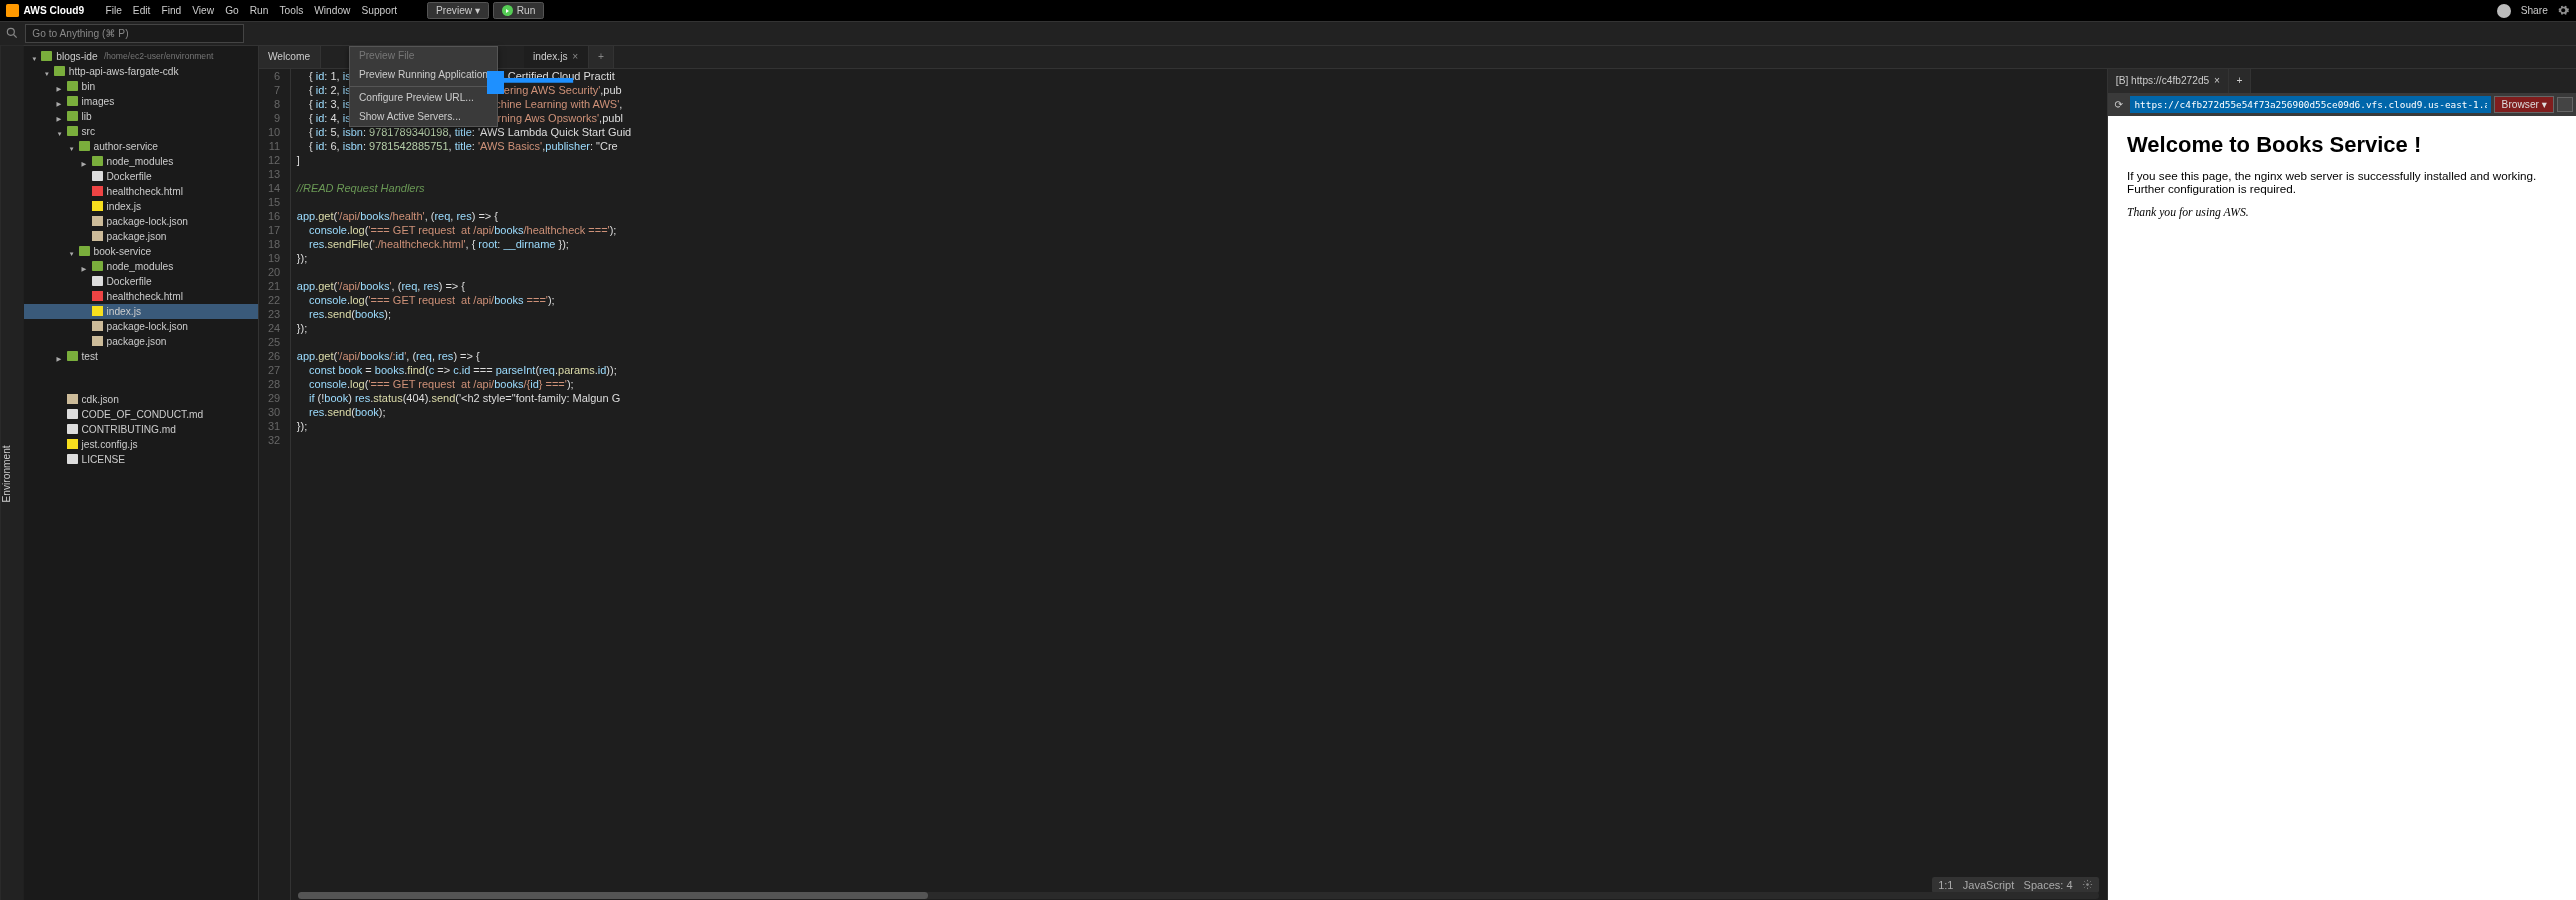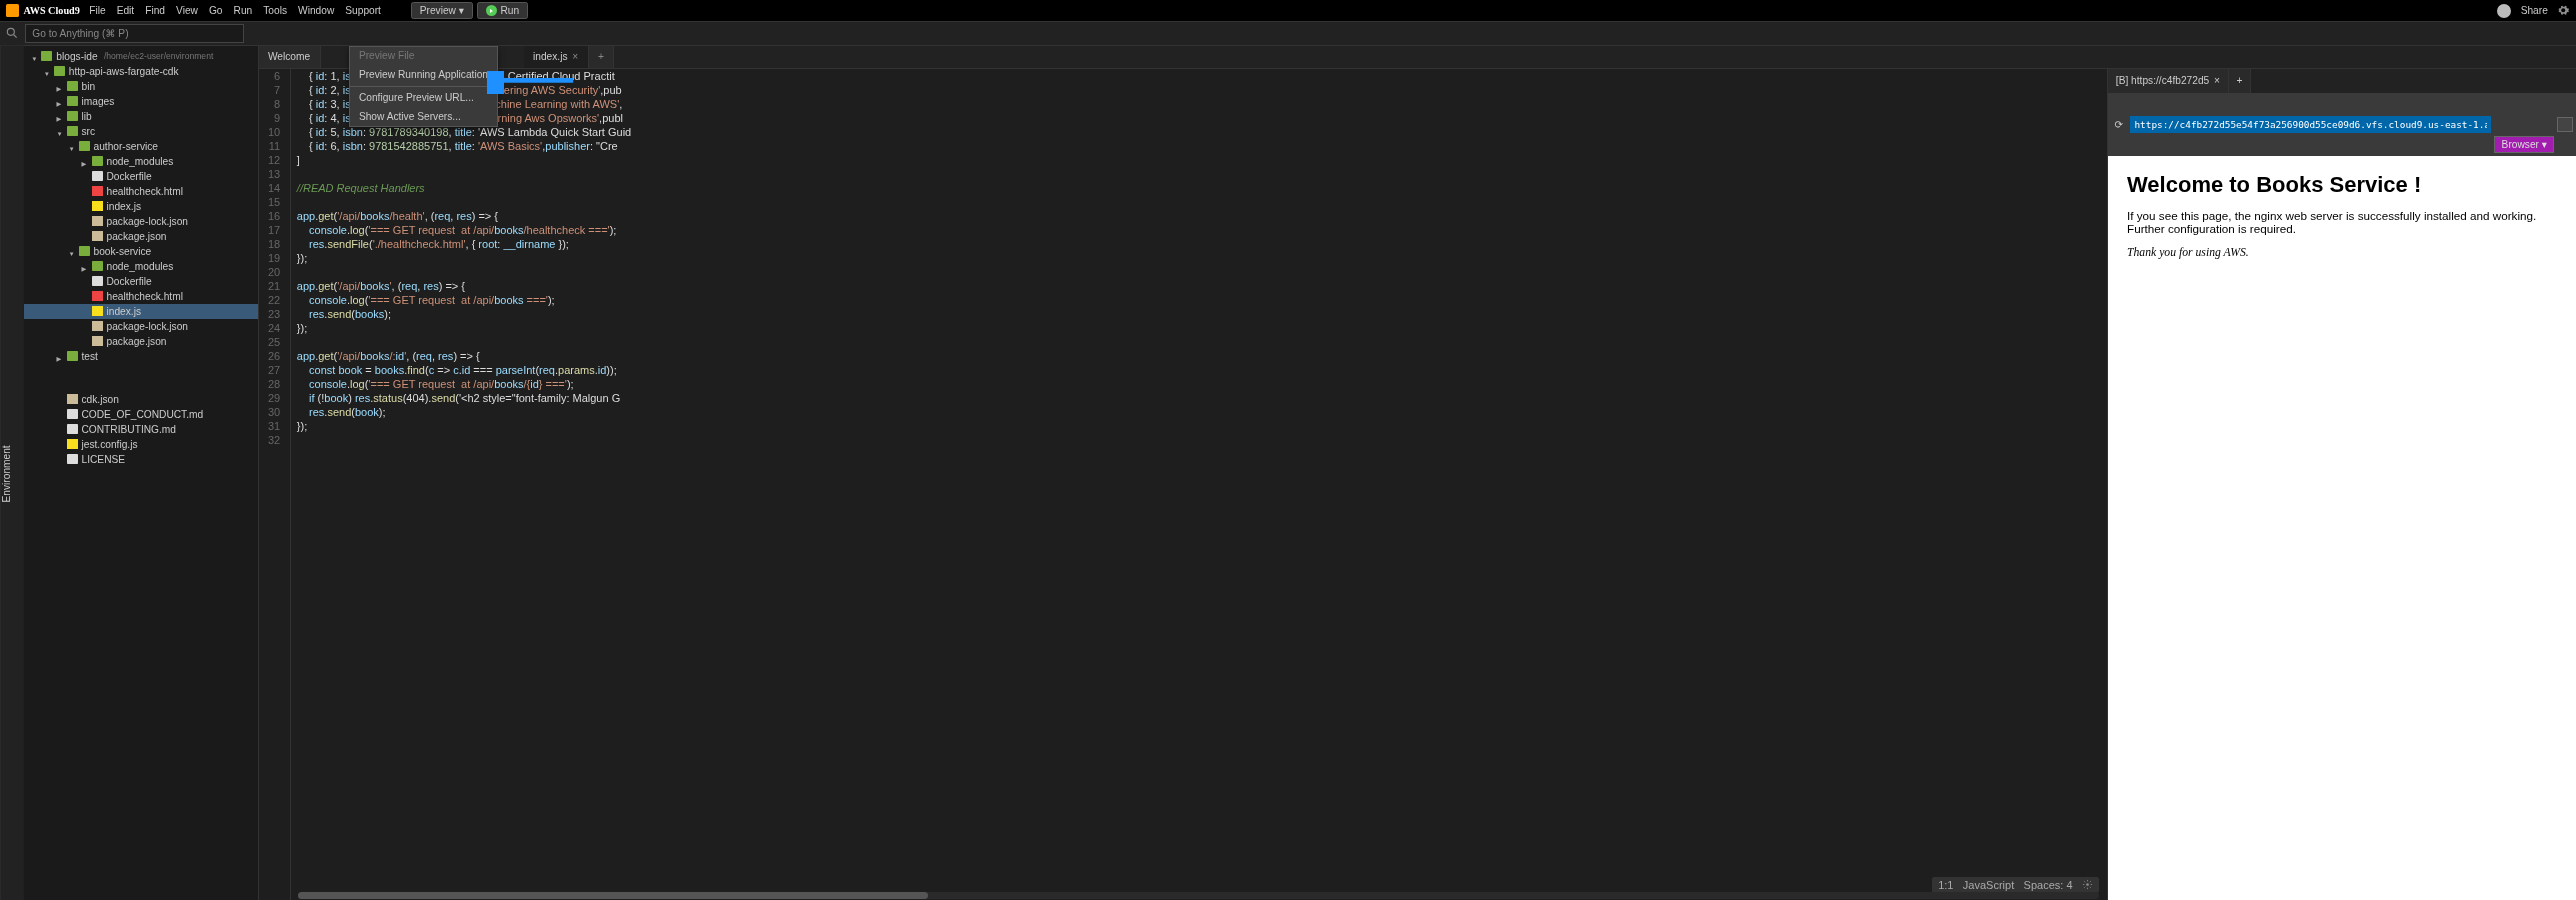--- a/index.html
+++ b/index.html
@@ -1,21 +1,21 @@
 <!DOCTYPE html>
 <html style="font-size:12.5px"><head>
 <meta charset="utf-8">
 <style>
 * { margin: 0; padding: 0; box-sizing: border-box; font-family: Arial, sans-serif; }
 body { background: #1e1e1e; color: #ccc; font-size: 10.2px; overflow: hidden; width: 2576px; height: 901px; }
 .app { display: flex; flex-direction: column; height: 100%; transform-origin: top left; }
 
 .menubar { background: #000; display: flex; align-items: center; height: 22px; padding: 0 6.3px; border-bottom: 0.8px solid #333; }
 .menubar .logo { width: 12.5px; height: 12.5px; background: #ff9900; border-radius: 1.6px; margin-right: 4.7px; }
-.menubar .brand { font-weight: bold; color: #fff; margin-right: 9.4px; font-family: Liberation Serif, serif; }
+.menubar .brand { font-weight: bold; color: #fff; margin-right: 9.4px; }
 .menubar .mitem { color: #ccc; margin-right: 11px; cursor: pointer; }
 .menubar .spacer { flex: 1; }
 .menubar .preview-btn { background: #333; border: 0.8px solid #555; padding: 1.6px 7.8px; margin-right: 4px; color:#ccc; border-radius:2.3px; }
 .menubar .run-btn { background: #333; border: 0.8px solid #555; padding: 1.6px 7.8px; color:#ccc; display:flex; align-items:center; border-radius:2.3px;}
 .menubar .run-btn .circle { width:11px; height:11px; background:#5c5; border-radius:50%; margin-right:3.9px; display:flex; align-items:center; justify-content:center;}
 .menubar .run-btn .tri { width:0;height:0;border-left:3.9px solid #fff;border-top:2.3px solid transparent;border-bottom:2.3px solid transparent;}
 .menubar .right { display:flex; align-items:center; gap:9.4px; }
 .menubar .usericon { width:14px;height:14px;background:#bbb;border-radius:50%;}
 .menubar .gear { width:12.5px;height:12.5px; }
 
@@ -64,42 +64,42 @@
 
 .arrow { position:absolute; top:25px; left:228px; z-index:51;}
 .arrow svg { width:94px; height:23.5px;}
 
 .preview-pane { width:469px; background:#eee; display:flex; flex-direction:column; border-left:0.8px solid #333;}
 .ptabs { display:flex; background:#222; height:23.5px;}
 .ptab { display:flex; align-items:center; padding:0 7.8px; color:#ccc; gap:4.7px; background:#2a2a2a; border-right:0.8px solid #333;}
 .purlbar { display:flex; align-items:center; background:#3a3a3a; padding:3.1px; gap:3.1px;}
 .purlbar .reload { width:15.6px;height:15.6px; color:#ccc; display:flex;align-items:center;justify-content:center; cursor:pointer;}
 .purlbar input { flex:1; background:#06a; color:#fff; border:none; padding:3.1px 4.7px; font-family:monospace; font-size:9.4px;}
-.purlbar .bbtn { background:#a21caf; color:#ddd; padding:2.3px 6.3px; border:0.8px solid #666;margin-top:40px;}
+.purlbar .bbtn { background:#7f1d1d; color:#ddd; padding:2.3px 6.3px; border:0.8px solid #666;}
 .purlbar .popout { width:15.6px;height:15.6px; border:0.8px solid #666; background:#444;}
 .pcontent { flex:1; background:#fff; color:#000; padding:15.6px 19px; font-family: Georgia, serif;}
 .pcontent h1 { font-size:22px; font-weight:bold; margin-bottom:11px; font-family:Arial,sans-serif;}
 .pcontent p { font-size:11.7px; margin-bottom:11px; font-family:Arial,sans-serif;}
 .pcontent .ty { font-style:italic; font-family:Georgia,serif;}
 
 .statusbar { position:absolute; bottom:7.8px; right:7.8px; background:#333; padding:2.3px 6.3px; font-size:11px; color:#aaa; display:flex; gap:9.4px; align-items:center; border-radius:2.3px;}
 .statusbar .sgear { width:11px;height:11px;}
 
 .hscroll { position:absolute; bottom:1.6px; left:39px; right:7.8px; height:7.8px; background:#2a2a2a; border-radius:3.9px;}
 .hscroll .thumb { position:absolute; left:0; width:35%; height:100%; background:#555; border-radius:3.9px;}
 </style>
 </head>
 <body>
 
 <div class="app" id="app">
 
 <div class="menubar">
   <div class="logo"></div>
   <div class="brand">AWS Cloud9</div>
-  <div id="menuitems" style="display: inline;"><span class="mitem">File</span><span class="mitem">Edit</span><span class="mitem">Find</span><span class="mitem">View</span><span class="mitem">Go</span><span class="mitem">Run</span><span class="mitem">Tools</span><span class="mitem">Window</span><span class="mitem">Support</span></div>
+  <div id="menuitems" style="display: inline; margin-left: 12px;"><span class="mitem">File</span><span class="mitem">Edit</span><span class="mitem">Find</span><span class="mitem">View</span><span class="mitem">Go</span><span class="mitem">Run</span><span class="mitem">Tools</span><span class="mitem">Window</span><span class="mitem">Support</span></div>
   <div style="width:19px"></div>
   <div class="preview-btn"><span>Preview</span> ▾</div>
   <div class="run-btn">
         <span class="circle">
           <span class="tri"></span>
         </span>
         <span>Run</span>
       </div>
   <div class="spacer"></div>
   <div class="right">

